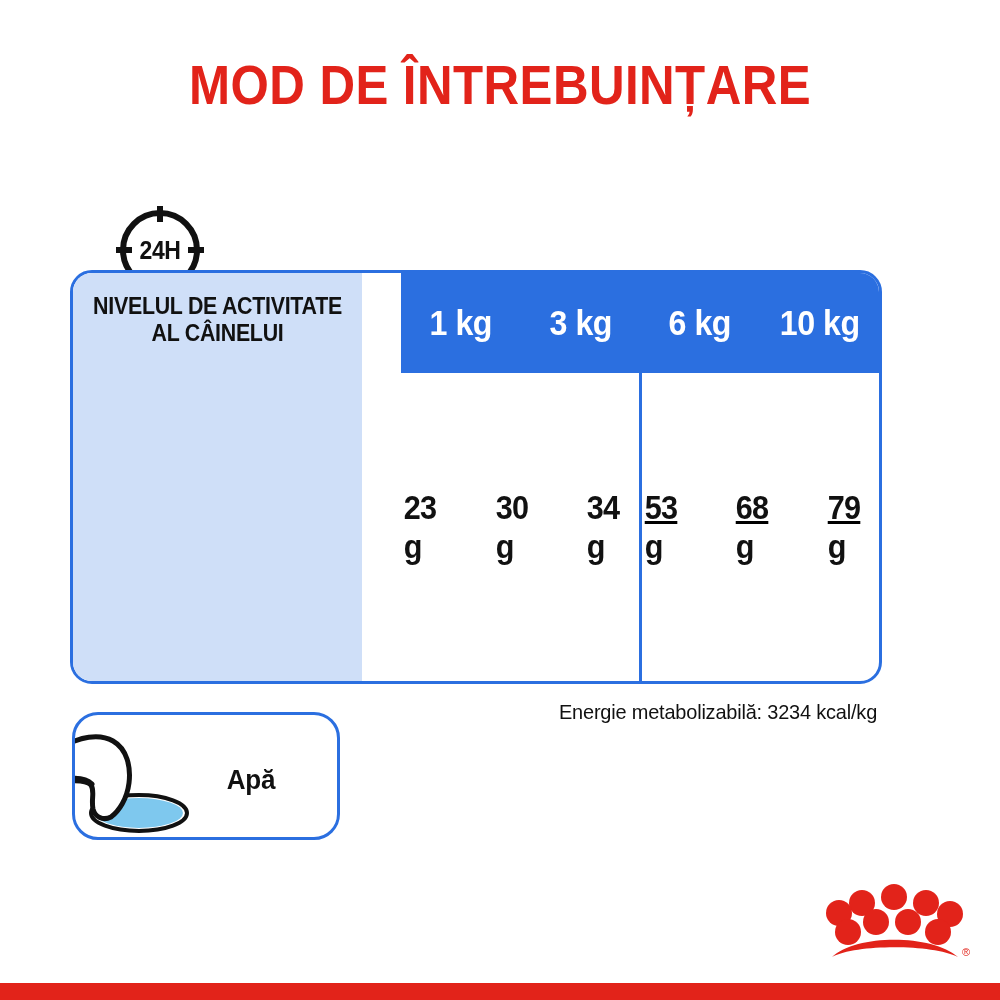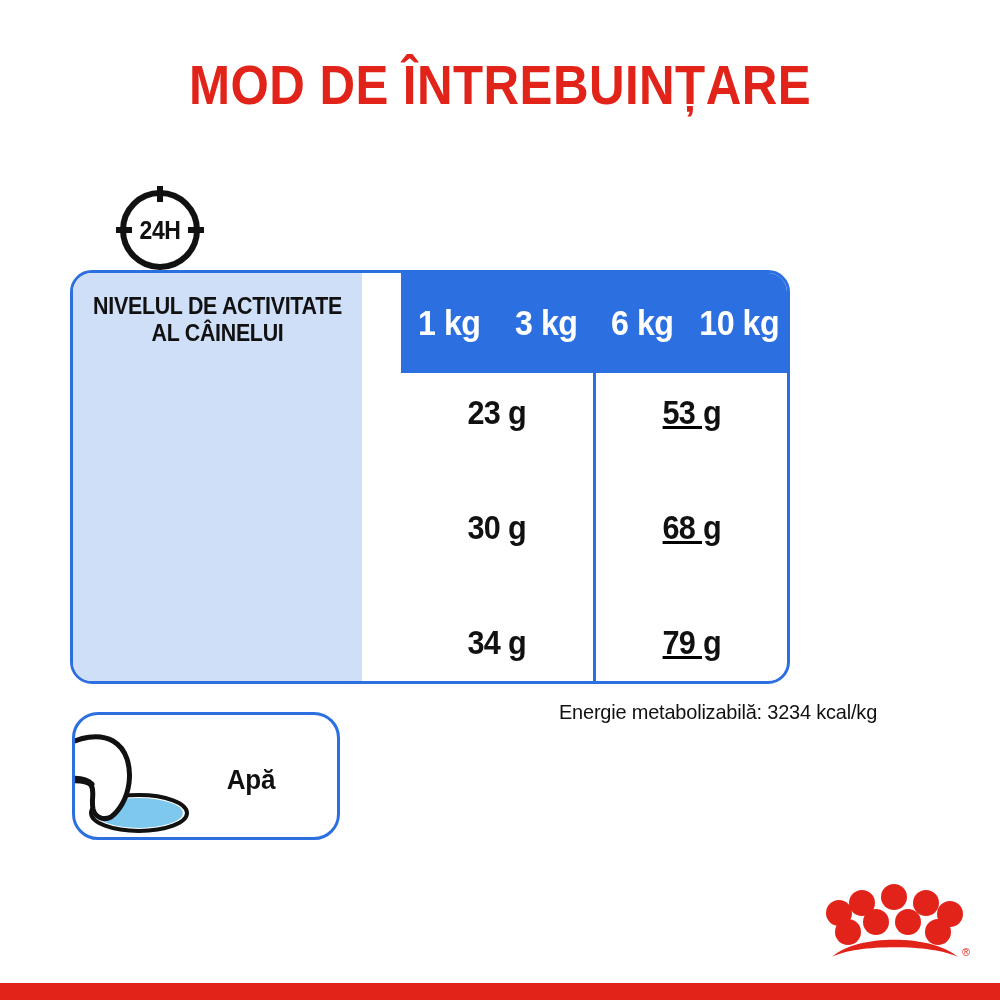--- a/index.html
+++ b/index.html
@@ -29,21 +29,21 @@
     letter-spacing: 0.5px;
     transform: scaleX(0.88);
     transform-origin: center center;
     white-space: nowrap;
   }
 
   
   .clock-badge {
     position: absolute;
     left: 112px;
-    top: 182px;
+    top: 202px;
     width: 96px;
     height: 96px;
   }
   .clock-badge svg { display: block; }
   .clock-label {
     position: absolute;
     left: 0;
     top: 0;
     width: 96px;
     height: 96px;
@@ -55,21 +55,21 @@
     color: #111;
     letter-spacing: -0.5px;
     transform: scaleX(0.92);
   }
 
   
   .feeding-table {
     position: absolute;
     left: 70px;
     top: 270px;
-    width: 720px;
+    width: 812px;
     height: 414px;
     border: 3px solid #2b6fe0;
     border-radius: 22px;
     box-sizing: border-box;
     overflow: hidden;
     background: #ffffff;
     display: flex;
   }
   .left-panel {
     width: 289px;
@@ -115,21 +115,20 @@
   }
 
   .data-area {
     flex: 1 1 auto;
     display: flex;
     position: relative;
   }
   .data-col {
     flex: 1 1 0;
     display: flex;
-    flex-direction: column;
     position: relative;
     gap: 37px;
   }
   .data-col + .data-col { border-left: 3px solid #2b6fe0; text-decoration: underline; }
   .data-cell {
     flex: 1 1 0;
     display: flex;
     align-items: center;
     justify-content: center;
     color: #111;

